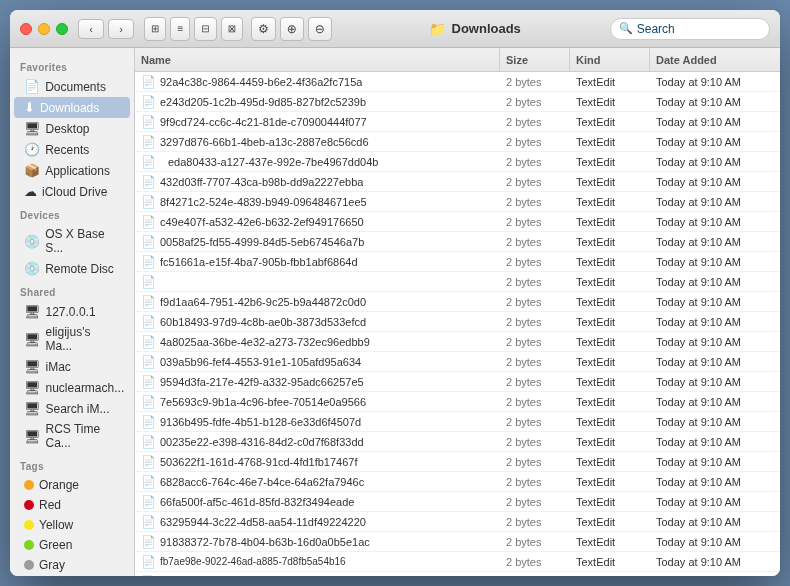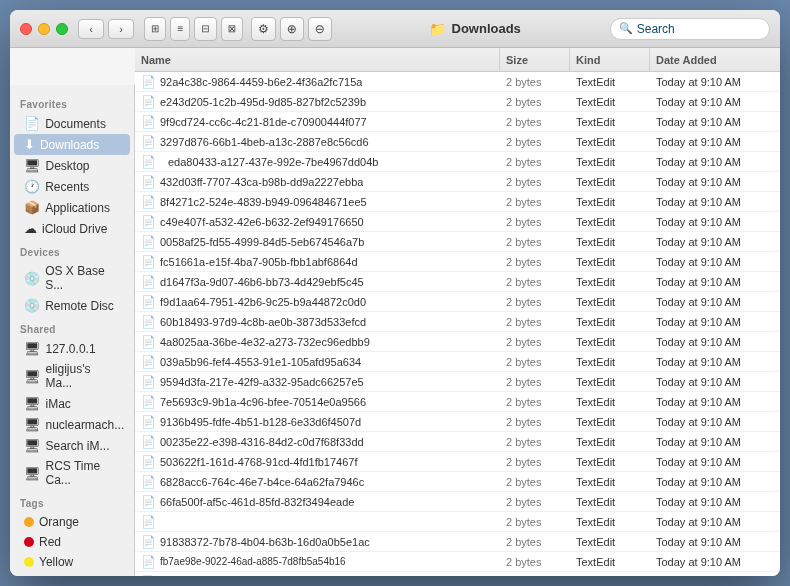--- a/index.html
+++ b/index.html
@@ -111,21 +111,20 @@
       overflow: hidden;
     }
     
     .sidebar {
       width: 125px;
       background: #f0f0f0;
       border-right: 1px solid #ccc;
       overflow-y: auto;
       flex-shrink: 0;
       padding-top: 6px;
-      margin-top: 37px;
     }
     .sidebar-section-label {
       font-size: 10px;
       font-weight: 700;
       color: #888;
       padding: 8px 10px 3px;
       text-transform: capitalize;
       letter-spacing: 0.3px;
     }
     .sidebar-item {
@@ -423,21 +422,20 @@
               <span class="file-icon">📄</span>
               <span style="font-size: 11px; overflow: hidden; text-overflow: ellipsis; white-space: nowrap;">fc51661a-e15f-4ba7-905b-fbb1abf6864d</span>
             </div>
             <div class="file-cell" style="color: rgb(119, 119, 119);">2 bytes</div>
             <div class="file-cell">TextEdit</div>
             <div class="file-cell">Today at 9:10 AM</div>
           </div>
           <div class="file-row">
             <div class="file-cell name">
               <span class="file-icon">📄</span>
-              <span style="font-size: 11px; overflow: hidden; text-overflow: ellipsis; white-space: nowrap;">d1647f3a-9d07-46b6-bb73-4d429ebf5c45</span>
             </div>
             <div class="file-cell" style="color: rgb(119, 119, 119);">2 bytes</div>
             <div class="file-cell">TextEdit</div>
             <div class="file-cell">Today at 9:10 AM</div>
           </div>
           <div class="file-row">
             <div class="file-cell name">
               <span class="file-icon">📄</span>
               <span style="font-size: 11px; overflow: hidden; text-overflow: ellipsis; white-space: nowrap;">f9d1aa64-7951-42b6-9c25-b9a44872c0d0</span>
             </div>
@@ -531,20 +529,21 @@
               <span class="file-icon">📄</span>
               <span style="font-size: 11px; overflow: hidden; text-overflow: ellipsis; white-space: nowrap;">66fa500f-af5c-461d-85fd-832f3494eade</span>
             </div>
             <div class="file-cell" style="color: rgb(119, 119, 119);">2 bytes</div>
             <div class="file-cell">TextEdit</div>
             <div class="file-cell">Today at 9:10 AM</div>
           </div>
           <div class="file-row">
             <div class="file-cell name">
               <span class="file-icon">📄</span>
+              <span style="font-size: 11px; overflow: hidden; text-overflow: ellipsis; white-space: nowrap;">63295944-3c22-4d58-aa54-11df49224220</span>
             </div>
             <div class="file-cell" style="color: rgb(119, 119, 119);">2 bytes</div>
             <div class="file-cell">TextEdit</div>
             <div class="file-cell">Today at 9:10 AM</div>
           </div>
           <div class="file-row">
             <div class="file-cell name">
               <span class="file-icon">📄</span>
               <span style="font-size: 11px; overflow: hidden; text-overflow: ellipsis; white-space: nowrap;">91838372-7b78-4b04-b63b-16d0a0b5e1ac</span>
             </div>

